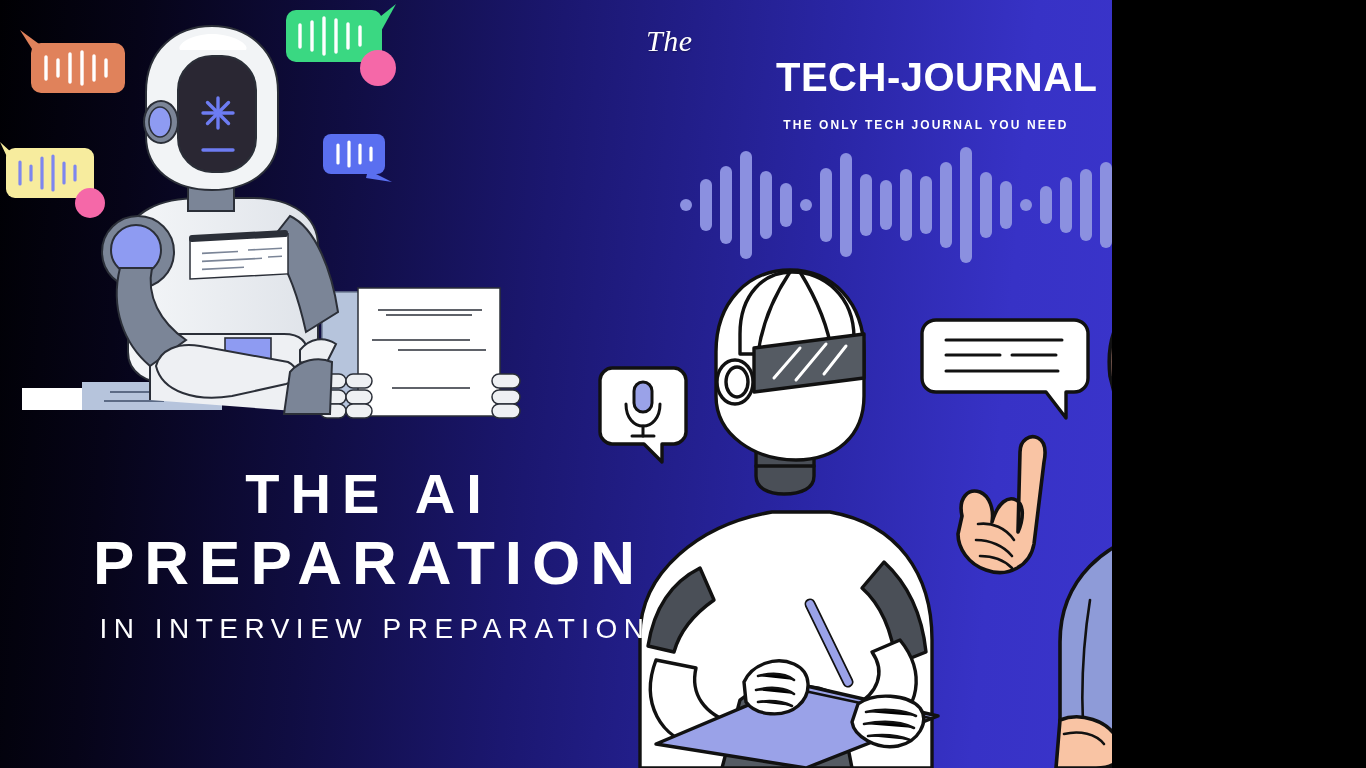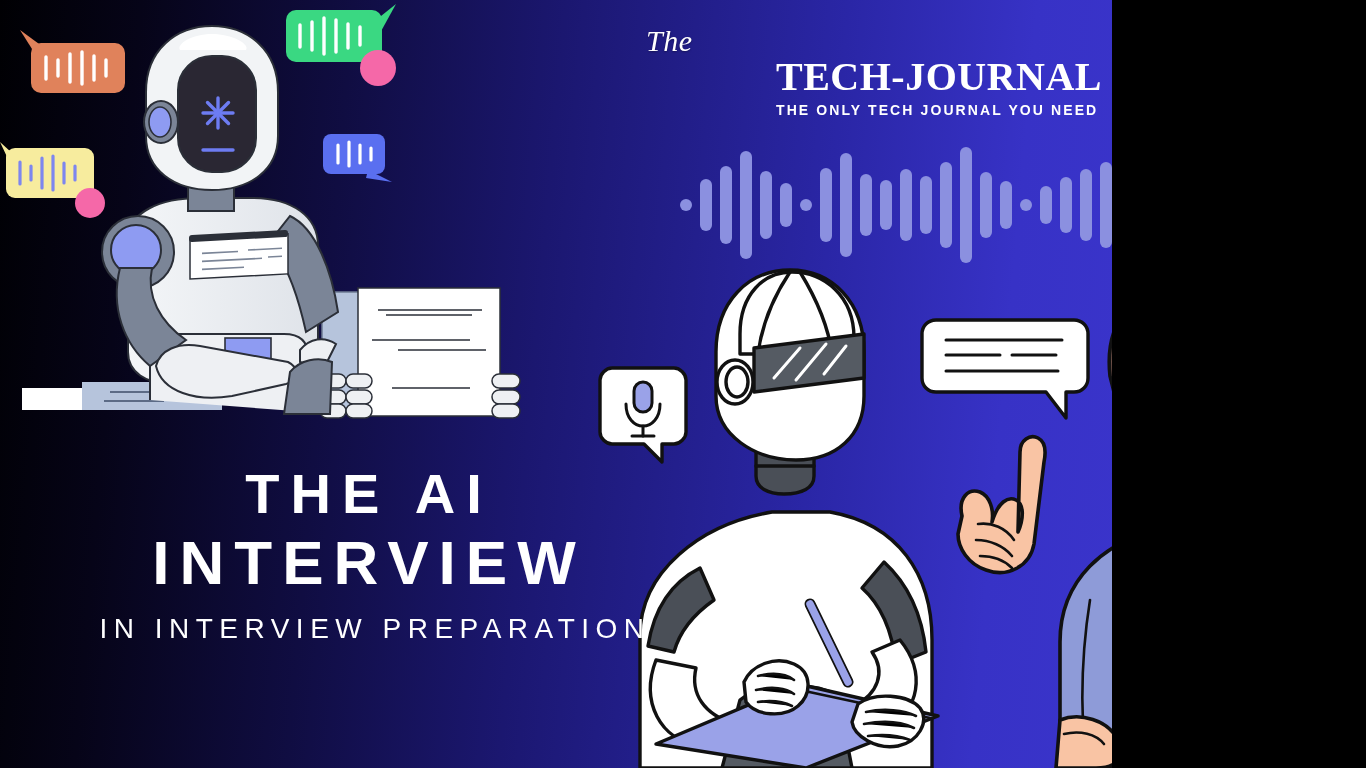--- a/index.html
+++ b/index.html
@@ -22,25 +22,25 @@
   
   .logo { position:absolute; right:36px; top:26px; text-align:center; width:300px; }
   .logo .the {
     font-family:"Liberation Serif", serif; font-style:italic; color:#fff;
     font-size:30px; line-height:30px; letter-spacing:.5px;
     display:block; margin-left:-150px; text-align:left; padding-left:20px;
     text-shadow:0 1px 2px rgba(0,0,0,.35);
   }
   .logo .main {
     display:block; color:#fff; font-weight:bold; font-size:40px; line-height:42px;
-    letter-spacing:.5px; white-space:nowrap;font-family:Liberation Serif, serif;
+    letter-spacing:.5px; white-space:nowrap;
   }
   .logo .tag {
-    display:block; color:#fff; font-weight:bold; font-size:14px; line-height:18px;
-    letter-spacing:2.1px; white-space:nowrap; margin-top:3px;
+    display:block; color:#fff; font-weight:bold; font-size:12px; line-height:18px;
+    letter-spacing:2.1px; white-space:nowrap; margin-top:18px;
   }
 
   
   .headline { position:absolute; left:0; top:462px; width:660px; text-align:center;margin-left:32px; }
   .headline .l1 {
     display:block; color:#fff; font-weight:bold; font-size:56px; line-height:64px;
     letter-spacing:11px; padding-left:14px;
   }
   .headline .l2 {
     display:block; color:#fff; font-weight:bold; font-size:62px; line-height:74px;
@@ -352,16 +352,16 @@
   </svg>
 
   <div class="logo">
     <span class="the">The</span>
     <span class="main">TECH-JOURNAL</span>
     <span class="tag">THE ONLY TECH JOURNAL YOU NEED</span>
   </div>
 
   <div class="headline">
     <span class="l1">THE AI</span>
-    <span class="l2">INTERVIEW</span>
+    <span class="l2">PREPARATION</span>
     <span class="sub">IN INTERVIEW PREPARATION</span>
   </div>
 </div>
 
 </body></html>

